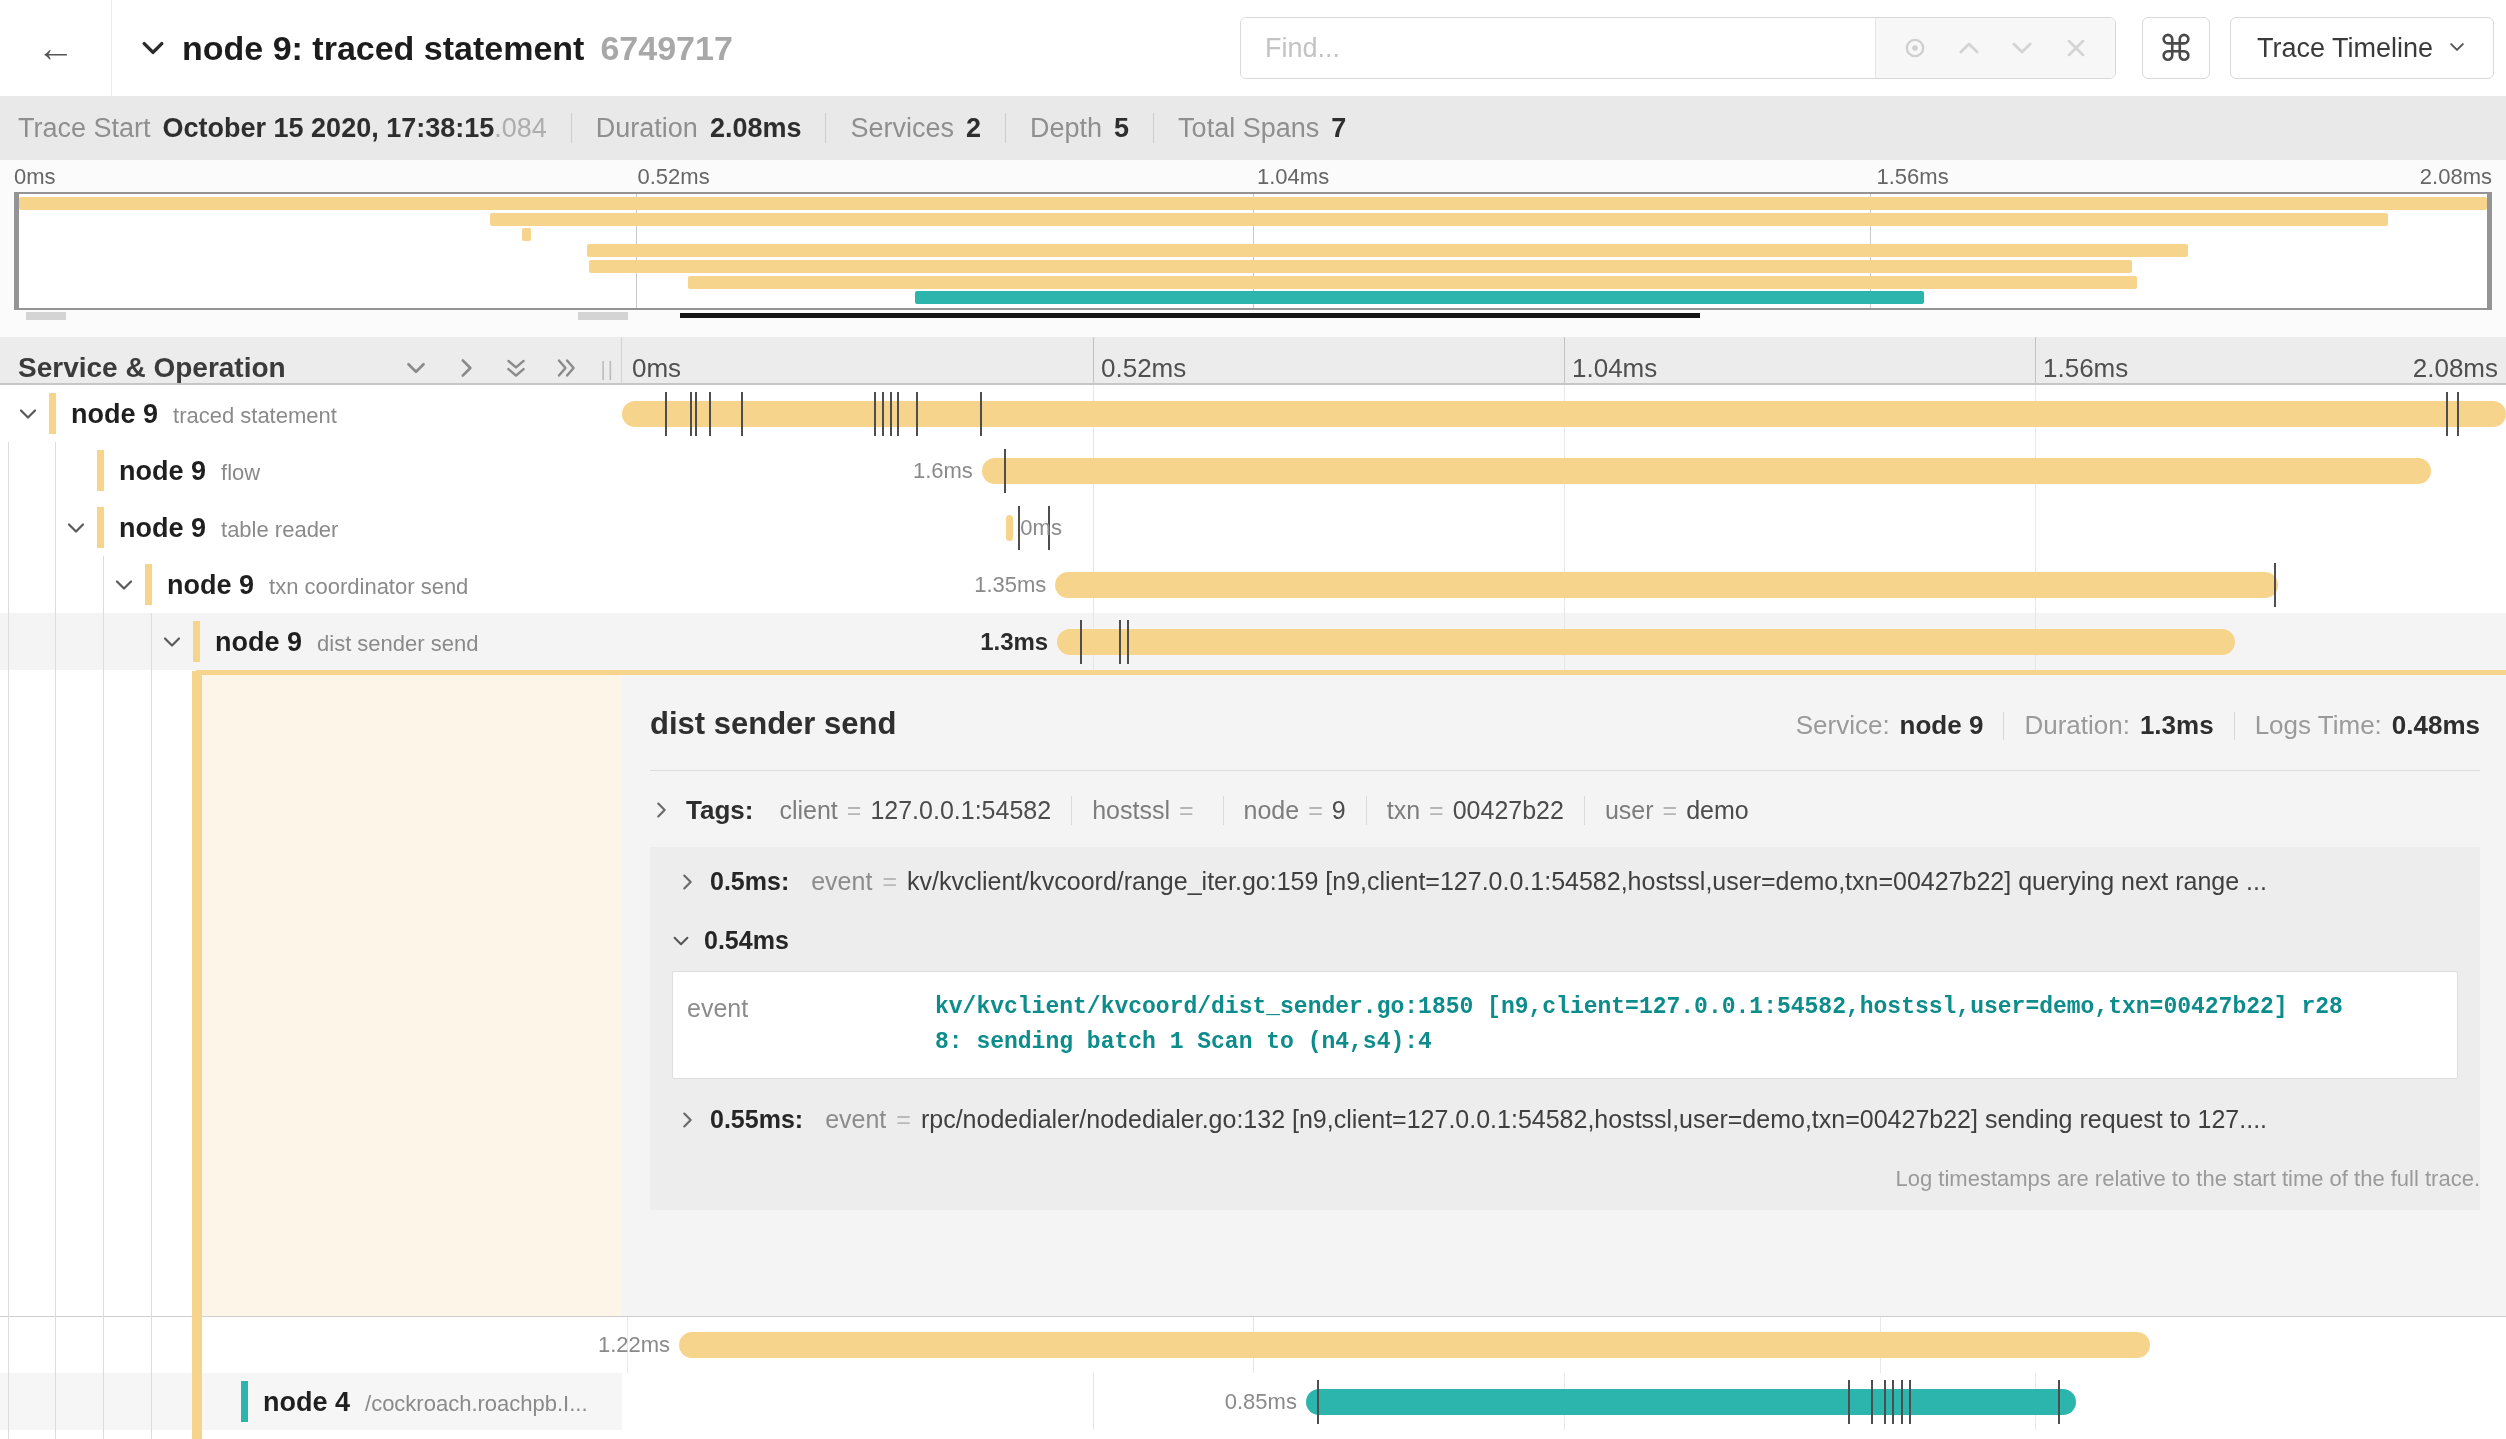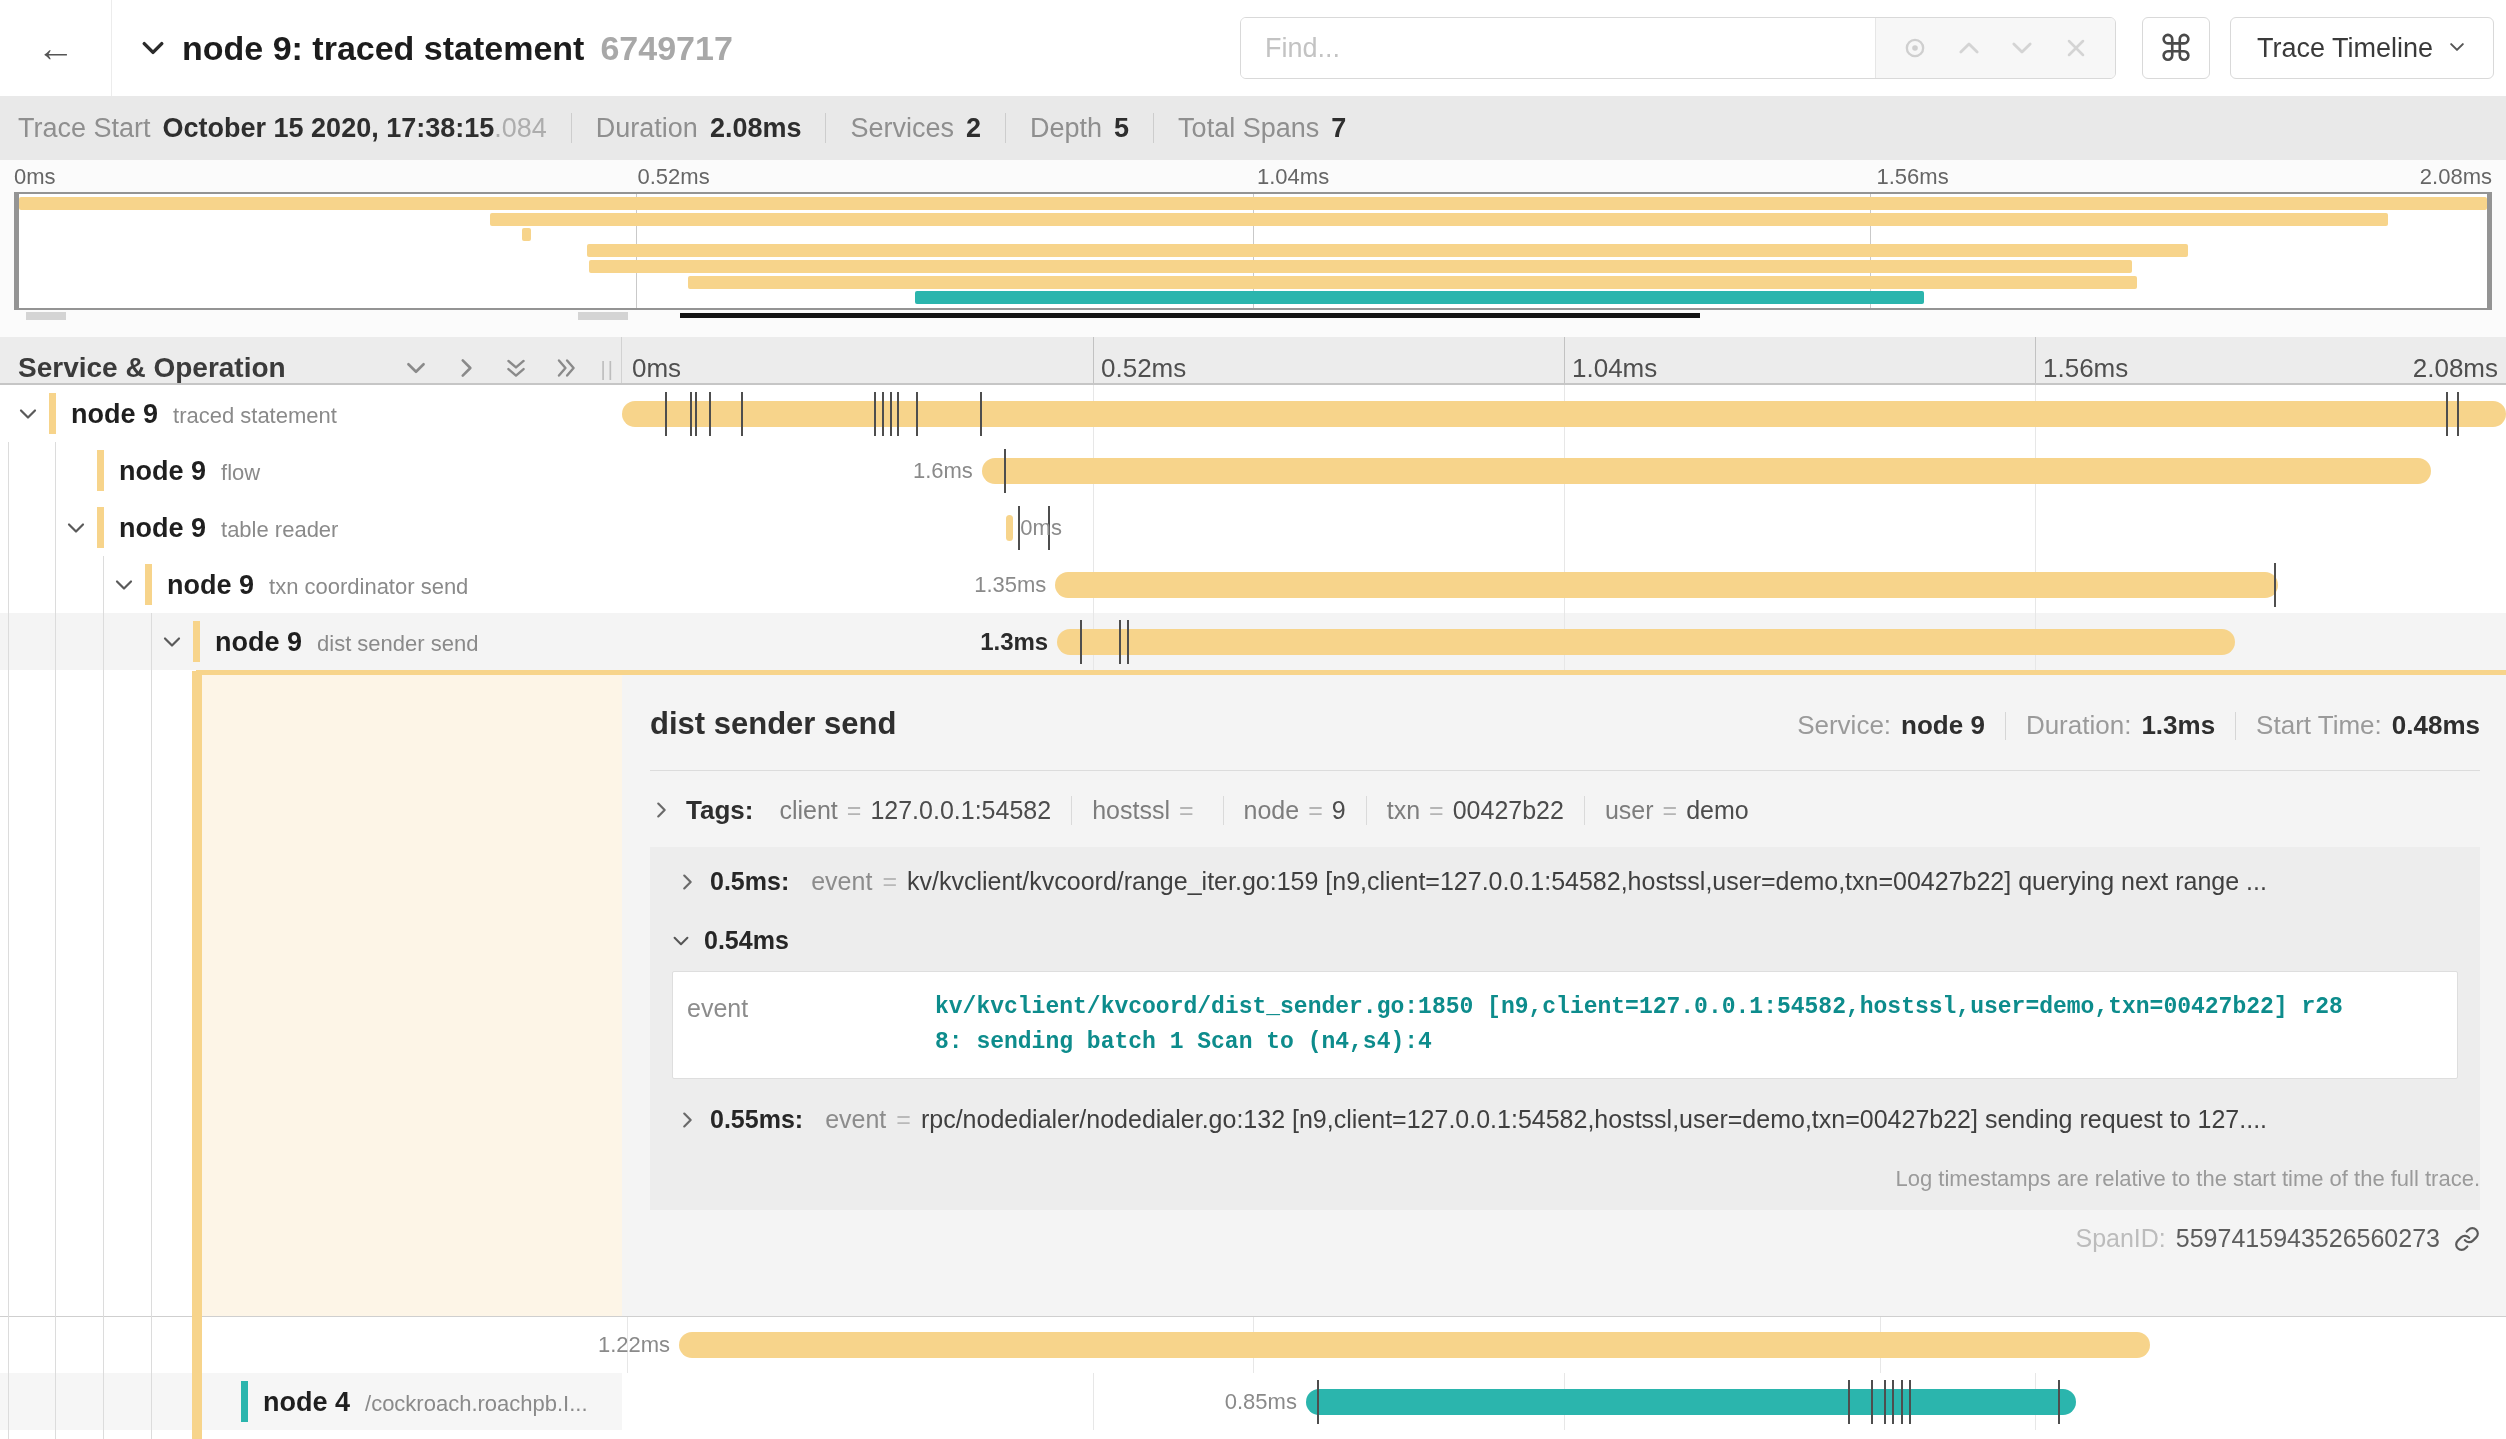--- a/index.html
+++ b/index.html
@@ -370,21 +370,21 @@
   <div class="det-right">
     <div class="det-titlerow">
       <span class="det-title">dist sender send</span>
       <span class="det-meta">
         <span class="dm-label">Service:</span>
         <span class="dm-val">node 9</span>
         <span class="dm-sep"></span>
         <span class="dm-label">Duration:</span>
         <span class="dm-val">1.3ms</span>
         <span class="dm-sep"></span>
-        <span class="dm-label">Start Time:</span>
+        <span class="dm-label">Logs Time:</span>
         <span class="dm-val">0.48ms</span>
       </span>
     </div>
     <div class="det-divider"></div>
     <div class="tags-row">
       <span style="display:flex">
               <svg width="22" height="22" viewBox="0 0 24 24" fill="none" stroke="#6a6a6a" stroke-width="2.4" stroke-linecap="round" stroke-linejoin="round">
                 <polyline points="9,5 16,12 9,19"></polyline>
               </svg>
             </span>
@@ -452,30 +452,20 @@
                 <span class="log-time">0.55ms:</span>
                 <span class="log-kv">
                   <span class="log-key">event</span>
                   <span class="log-eq">=</span>
                   <span class="log-val">rpc/nodedialer/nodedialer.go:132 [n9,client=127.0.0.1:54582,hostssl,user=demo,txn=00427b22] sending request to 127....</span>
                 </span>
               </div>
             </div>
       <div class="logs-note">Log timestamps are relative to the start time of the full trace.</div>
     </div>
-    <div class="spanid-row">
-      <span class="spanid-label">SpanID:</span>
-      <span class="spanid-val">5597415943526560273</span>
-      <span class="spanid-link">
-              <svg width="26" height="26" viewBox="0 0 24 24" fill="none" stroke="#5a5a5a" stroke-width="2" stroke-linecap="round" stroke-linejoin="round">
-                <path d="M10 13a5 5 0 0 0 7.5.5l3-3a5 5 0 0 0-7.1-7.1l-1.7 1.7"></path>
-                <path d="M14 11a5 5 0 0 0-7.5-.5l-3 3a5 5 0 0 0 7.1 7.1l1.7-1.7"></path>
-              </svg>
-            </span>
-    </div>
   </div>
       </div>
       <div class="span-row botrow">
         <div class="row-right">
           <div class="row-grid" style="left: 25%;"></div>
           <div class="row-grid" style="left: 50%;"></div>
           <div class="row-grid" style="left: 75%;"></div>
           <div class="tl-bar" style="left: 27.1%; width: max(58.7%, 6px); background: rgb(247, 212, 139);"></div>
           <span class="tl-label" style="left: calc(27.1% - 9px);">1.22ms</span>
         </div>

